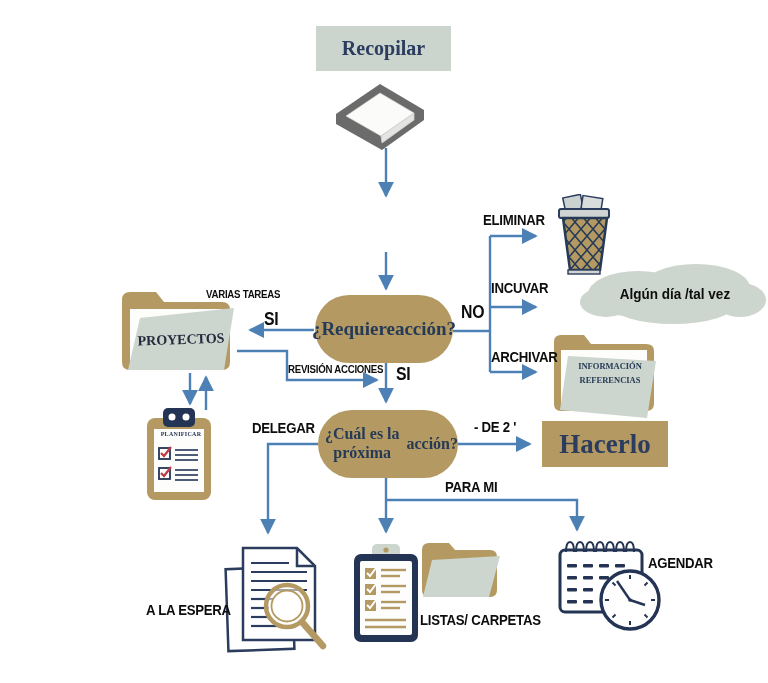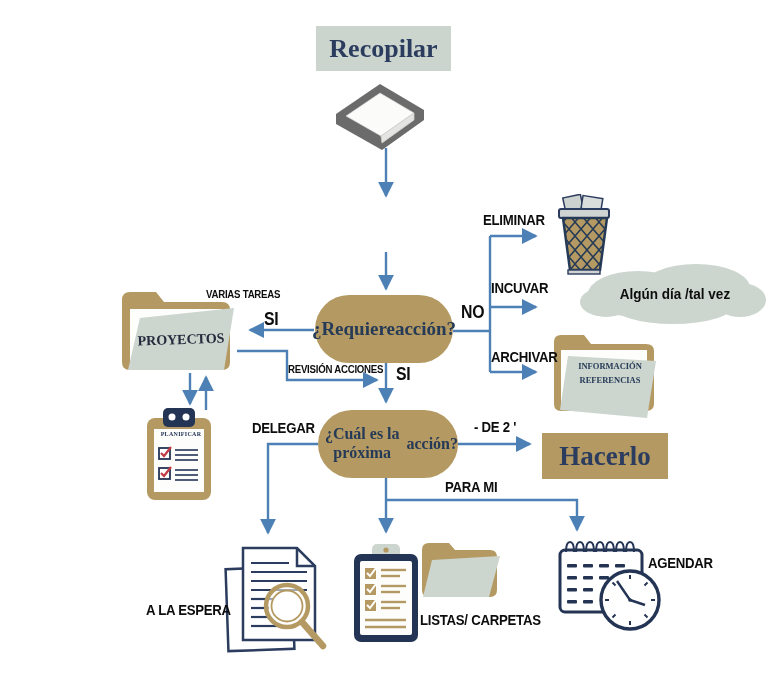--- a/index.html
+++ b/index.html
@@ -46,21 +46,21 @@
       <path d="M490,236 H536" marker-end="url(#ah)"></path>
       <path d="M490,307 H536" marker-end="url(#ah)"></path>
       <path d="M490,372 H536" marker-end="url(#ah)"></path>
       <path d="M318,444 H268 V533" marker-end="url(#ah)"></path>
       <path d="M458,444 H530" marker-end="url(#ah)"></path>
       <path d="M386,478 V532" marker-end="url(#ah)"></path>
       <path d="M386,500 H577 V530" marker-end="url(#ah)"></path>
     </g>
   </svg>
 
-  <div class="box" style="left:316px;top:26px;width:135px;height:45px;line-height:45px;background:#cbd4cd;color:#2b3c5e;font-size:26px;">
+  <div class="box" style="left:316px;top:26px;width:135px;height:45px;line-height:45px;background:#cbd4cd;color:#2b3c5e;font-size:20px;">
     <span>Recopilar</span>
   </div>
 
   <svg class="abs" style="left:328px;top:74px;" width="104" height="76" viewBox="0 0 104 76">
     <path d="M8 40 L52 10 L96 36 L96 46 L54 76 L8 50 Z" fill="#6b6b6b"></path>
     <path d="M18 42 L52 19 L86 39 L53 62 Z" fill="#fbfbfa" stroke="#d7d7d7" stroke-width="0.6"></path>
     <path d="M53 62 L86 39 L86 46 L54 69 Z" fill="#e4e4e2"></path>
     <path d="M53 62 L54 69 L86 46 L86 39 Z" fill="none" stroke="#cfcfcd" stroke-width="0.8"></path>
   </svg>
 
@@ -68,21 +68,21 @@
   <div class="pill" style="left:315px;top:295px;width:138px;height:68px;font-size:19px;">
     <div>¿Requiere</div>
     <div>acción?</div>
   </div>
 
   <div class="pill" style="left:318px;top:410px;width:140px;height:68px;font-size:16px;">
     <div>¿Cuál es la próxima</div>
     <div>acción?</div>
   </div>
 
-  <div class="box" style="left:542px;top:421px;width:126px;height:46px;line-height:46px;background:#b49a62;color:#2b3c5e;font-size:27px;margin-top:12px;">
+  <div class="box" style="left:542px;top:421px;width:126px;height:46px;line-height:46px;background:#b49a62;color:#2b3c5e;font-size:27px;">
     <span>Hacerlo</span>
   </div>
 
   <svg class="abs" style="left:551px;top:194px;" width="68" height="82" viewBox="0 0 68 82">
     <defs>
       <pattern id="xhatch" patternUnits="userSpaceOnUse" width="12" height="14">
         <path d="M0,0 L12,14 M12,0 L0,14" stroke="#253a56" stroke-width="1.5" fill="none"></path>
       </pattern>
     </defs>
     <rect x="13" y="2" width="18" height="14" fill="#ccd2cf" stroke="#2b3c5e" stroke-width="1.5" transform="rotate(-12 22 9)"></rect>

